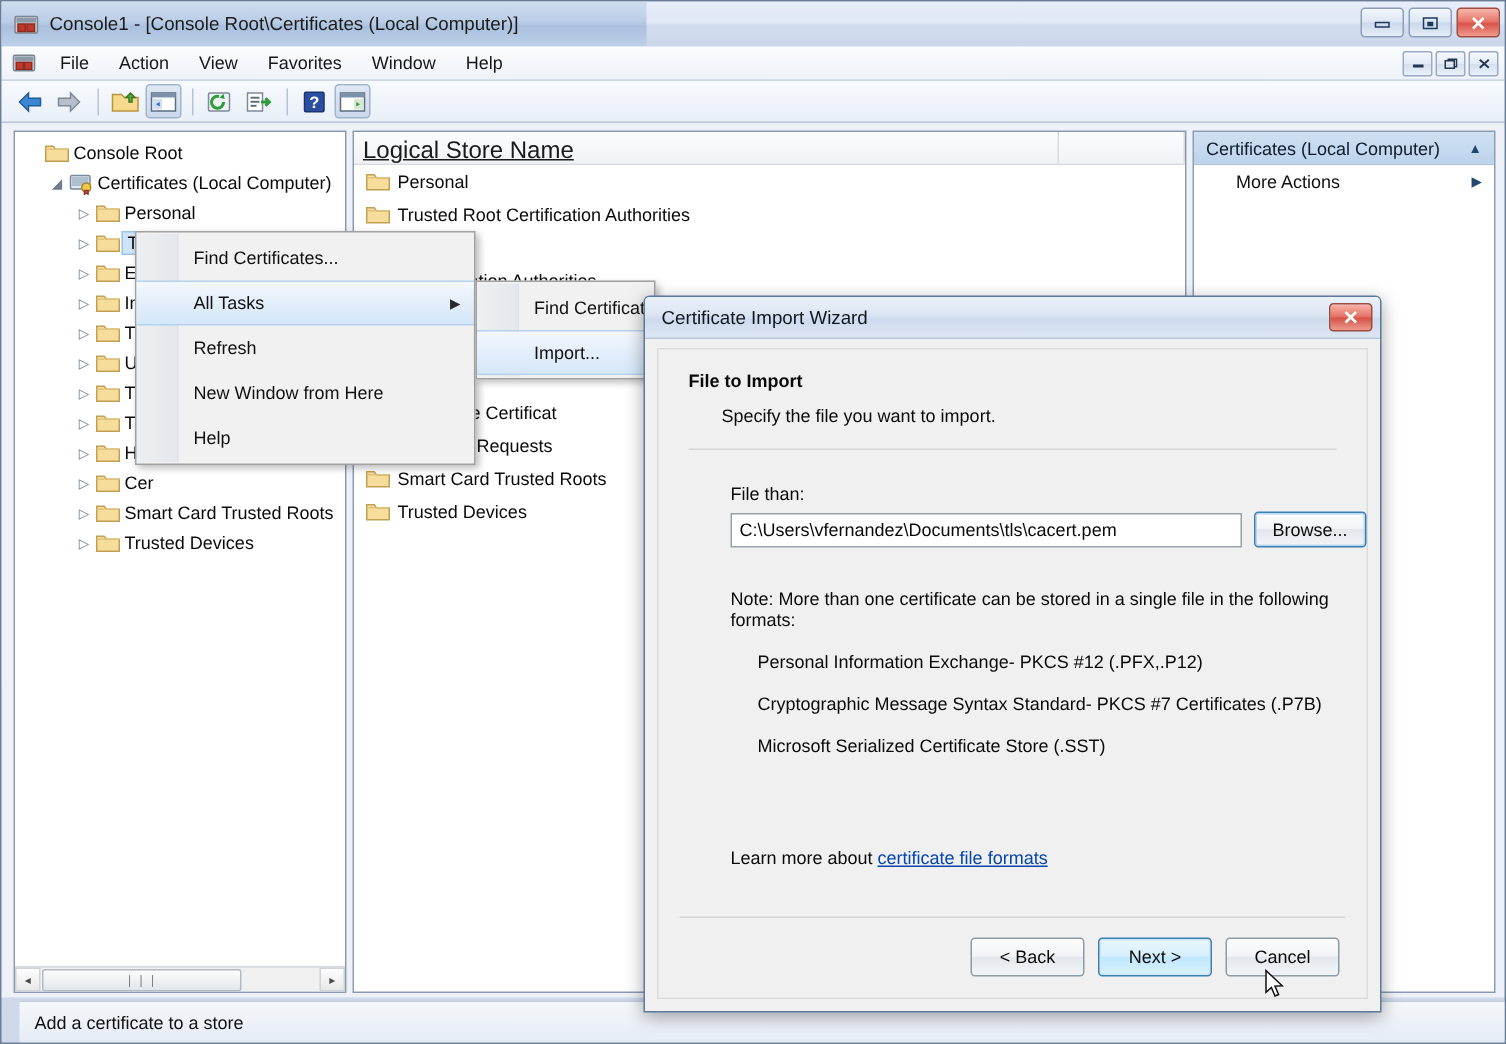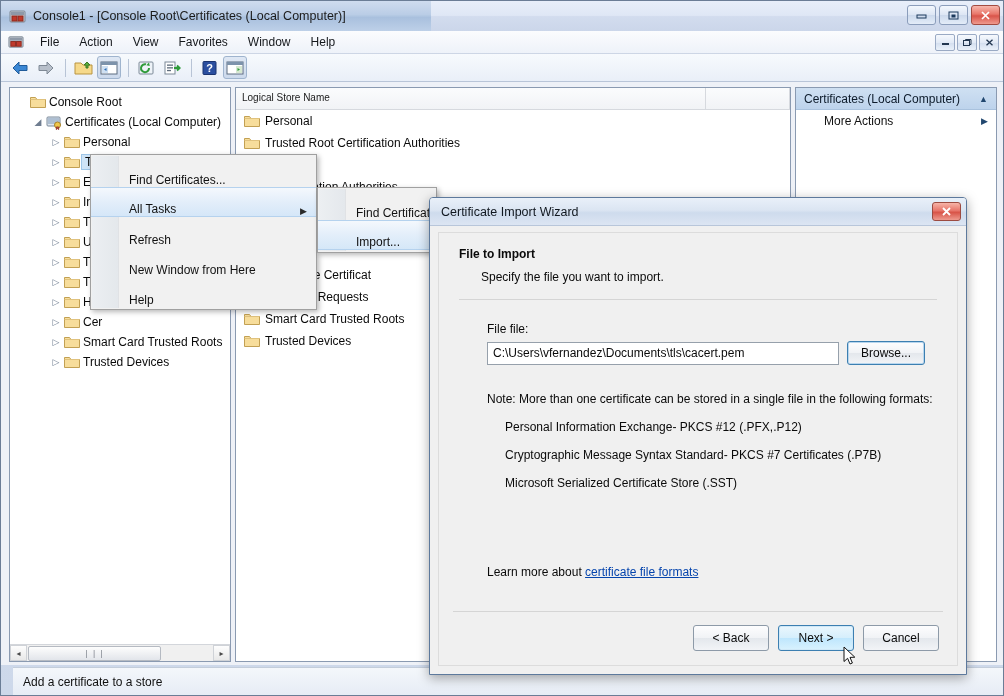--- a/index.html
+++ b/index.html
@@ -158,22 +158,22 @@
   .listpane {
     position: absolute; left: 234px; top: 86px; width: 556px; height: 575px;
     background: #ffffff;
     border: 1px solid #8a9ab1;
     overflow: hidden;
   }
   .lheader { display: flex; height: 22px;
     background: linear-gradient(to bottom,#fbfcfd 0%, #f1f3f6 100%);
     border-bottom: 1px solid #d6d9de; }
   .lhcell {
-    padding: 4px 6px; font-size: 10px; color: #1a1a1a;
-    border-right: 1px solid #d6d9de; white-space: nowrap;
+    padding: 4px 6px; font-size: 16px; color: #1a1a1a;
+    border-right: 1px solid #d6d9de; white-space: nowrap; text-decoration: underline;
   }
   .lhcell.c1 { width: 470px; }
   .lhcell.c2 { flex: 1; }
   .lrow { display: flex; align-items: center; height: 22px; padding-left: 8px; white-space: nowrap; }
   .lrow .llabel { margin-left: 5px; font-size: 12px; color: #0a0a0a; }
 
   
   .actionspane {
     position: absolute; left: 794px; top: 86px; width: 202px; height: 575px;
     background: #ffffff;
@@ -218,21 +218,21 @@
     padding: 2px 0;
     z-index: 50;
   }
   .ctxmenu::before {
     content: ""; position: absolute; left: 1px; top: 1px; bottom: 1px; width: 26px;
     background: linear-gradient(to right, #eceff2, #e4e8ec);
     border-right: 1px solid #e0e2e5;
   }
   .ctxitem {
     position: relative; z-index: 2;
-    height: 30px; display: flex; align-items: flex-end;
+    height: 30px; display: flex; align-items: center;
     padding-left: 38px; padding-right: 10px;
     font-size: 12px; color: #111;
     white-space: nowrap;
   }
   .ctxitem.hl {
     background: linear-gradient(to bottom,#f4f8fd 0%, #e3eefa 50%, #d5e7f8 100%);
     border: 1px solid #b5d2ee; border-left: none; border-right: none;
   }
   .ctxitem .subarrow { position: absolute; right: 9px; font-size: 9px; color: #2a2a2a; }
 
@@ -245,21 +245,21 @@
     z-index: 51;
   }
   .submenu::before {
     content: ""; position: absolute; left: 1px; top: 1px; bottom: 1px; width: 26px;
     background: linear-gradient(to right, #eceff2, #e4e8ec);
     border-right: 1px solid #e0e2e5;
   }
 
   
   .dialog {
-    position: absolute; left: 428px; top: 196px; width: 538px; height: 478px;
+    position: absolute; left: 428px; top: 196px; width: 492px; height: 478px;
     background: #f0f0f0;
     border: 1px solid #5d799c;
     border-radius: 4px 4px 0 0;
     box-shadow: 0 3px 12px rgba(0,0,0,.35);
     z-index: 80;
     overflow: hidden;
   }
   .dlg-titlebar {
     height: 28px;
     background: linear-gradient(to bottom, #e9f0f9 0%, #dbe5f2 45%, #cedbed 55%, #dce5f3 100%);
@@ -765,21 +765,21 @@
       </div>
     </div>
 
     <div class="dlg-body">
       <div class="dlg-headgroup">
         <div class="dlg-h1">File to Import</div>
         <div class="dlg-h2">Specify the file you want to import.</div>
       </div>
       <div class="dlg-rule"></div>
 
-      <div class="field-label">File file:</div>
+      <div class="field-label">File than:</div>
       <div class="field-row">
         <input class="textbox" type="text" value="C:\Users\vfernandez\Documents\tls\cacert.pem" style="">
         <div class="btn browse">Browse...</div>
       </div>
 
       <div class="note">Note:  More than one certificate can be stored in a single file in the following formats:</div>
       <div class="note-line">Personal Information Exchange- PKCS #12 (.PFX,.P12)</div>
       <div class="note-line">Cryptographic Message Syntax Standard- PKCS #7 Certificates (.P7B)</div>
       <div class="note-line">Microsoft Serialized Certificate Store (.SST)</div>
 

